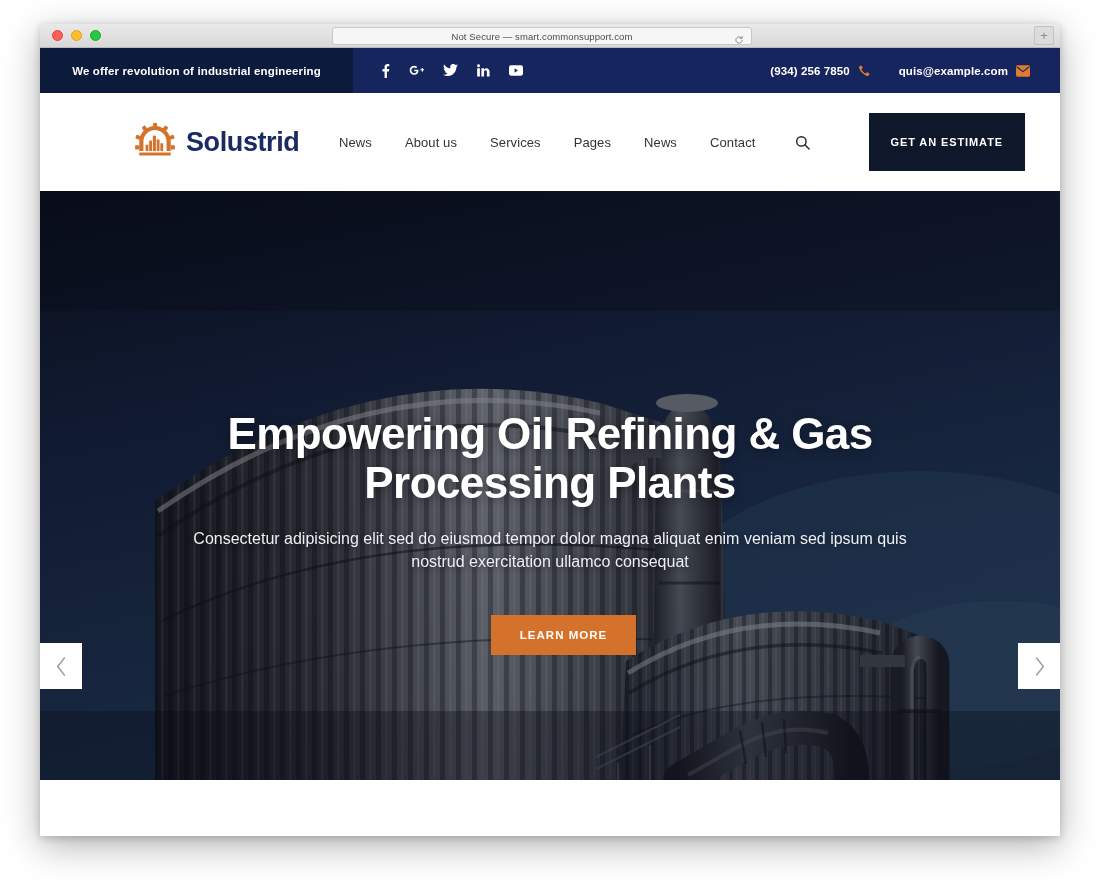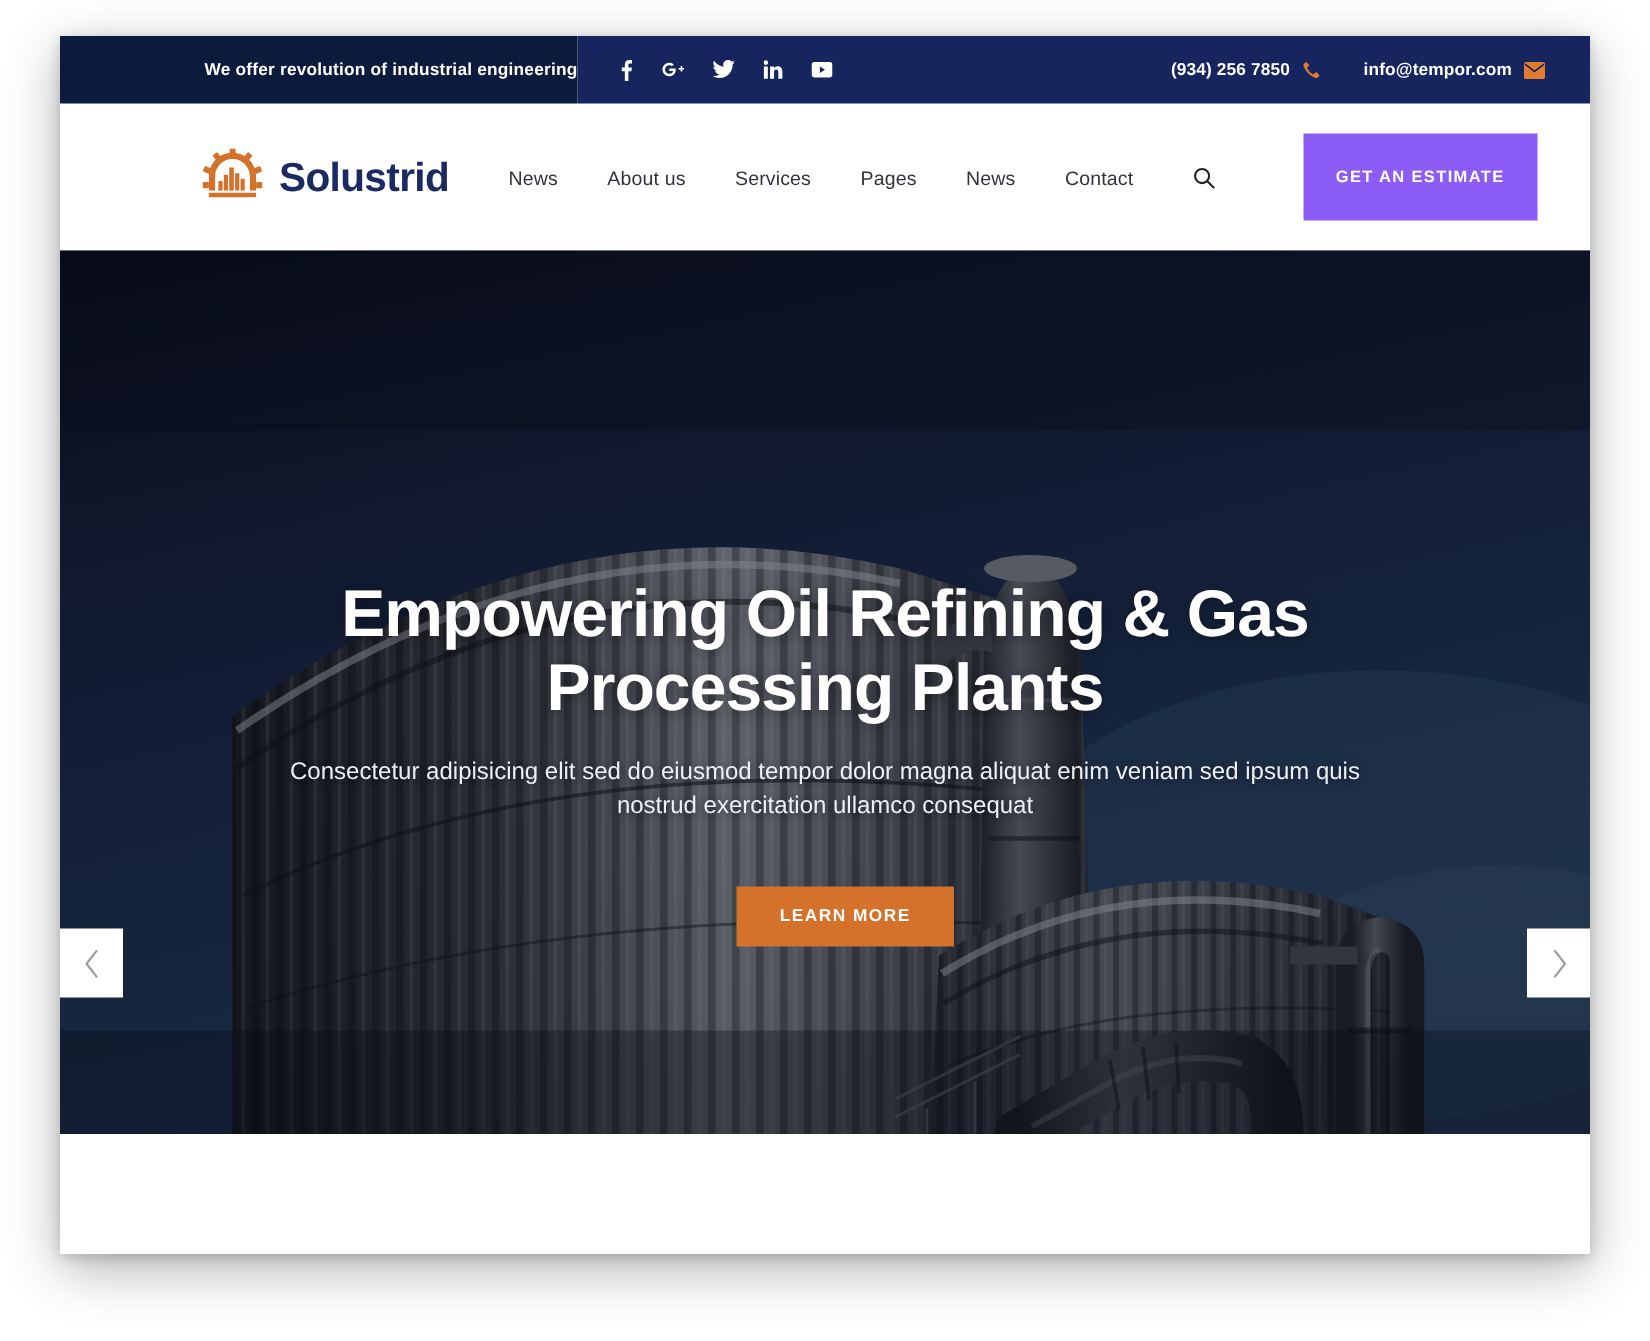--- a/index.html
+++ b/index.html
@@ -56,22 +56,22 @@
     border-radius:2px;
     color:#8b8b8b; font-size:13px; line-height:17px; text-align:center;
   }
 
   
   .viewport{ position:relative; width:1020px; height:788px; background:#fff; overflow:hidden; }
 
   
   .topbar{ display:flex; height:45px; }
   .topbar-left{
-    width:345px; background:#0c1a3c;
-    display:flex; align-items:center; justify-content:flex-end;
+    width:313px; background:#0c1a3c;
+    display:flex; align-items:center; justify-content:center;
   }
   .tagline{
     color:#fff; font-size:11.5px; font-weight:bold; letter-spacing:.15px;
   }
   .topbar-right{
     flex:1; background:#16255e;
     display:flex; align-items:center; padding:0 30px 0 28px;
   }
   .socials{ display:flex; align-items:center; gap:19px; }
   .soc{ color:#ffffff; display:flex; align-items:center; }
@@ -93,21 +93,21 @@
   .logo-text{
     font-size:27px; font-weight:bold; color:#1c2a63; letter-spacing:-.4px;text-align:center;
   }
   .nav{ margin-left:auto; display:flex; align-items:center; gap:33px; }
   .nav-link{
     font-size:13px; color:#30343a; letter-spacing:.1px; cursor:pointer;
   }
   .search-btn{ margin-left:6px; color:#20242a; display:flex; align-items:center; cursor:pointer; }
   .estimate-btn{
     margin-left:26px;
-    background:#8b5cf6;
+    background:#0f172a;
     color:#fff; font-size:11px; font-weight:bold; letter-spacing:.9px;
     padding:23px 22px;
     border:none; cursor:pointer;
   }
 
   
   .hero{ position:relative; height:589px; overflow:hidden; background:#0d1426; }
   .hero-photo{ position:absolute; inset:0; }
   .hero-overlay{
     position:absolute; inset:0;
@@ -144,20 +144,39 @@
   .arrow.prev{ left:0; }
   .arrow.next{ right:0; }
 
   .below-hero{ height:56px; background:#fff; }
 </style>
 </head>
 <body>
 
 <div class="browser-window">
 
+  <div class="chrome-bar">
+    <div class="traffic">
+      <span class="dot red"></span>
+      <span class="dot yellow"></span>
+      <span class="dot green"></span>
+    </div>
+
+    <div class="urlbar">
+      <span class="urltext">Not Secure — smart.commonsupport.com</span>
+      <span class="reload">
+        <svg viewBox="0 0 16 16" width="10" height="10" fill="none" stroke="#7a7a7a" stroke-width="1.4">
+          <path d="M13 8a5 5 0 1 1-1.6-3.7"></path>
+            <path d="M13 2.2V5.4h-3.2" stroke-linecap="round"></path>
+        </svg>
+      </span>
+    </div>
+
+    <div class="newtab">+</div>
+  </div>
 
   <div class="viewport">
 
     <div class="topbar">
       <div class="topbar-left">
         <span class="tagline">We offer revolution of industrial engineering</span>
       </div>
       <div class="topbar-right">
 
         <div class="socials">
@@ -193,21 +212,21 @@
         <div class="topbar-contacts">
           <span class="contact-item">
             <span class="txt">(934) 256 7850</span>
             <span class="ico-orange">
               <svg width="13" height="13" viewBox="0 0 16 16" fill="#e07b30">
                   <path d="M11 10.3l-1.2 1.2c-.25.25-.6.3-.9.15A12 12 0 0 1 4.3 6.9c-.15-.3-.1-.65.15-.9L5.65 4.8c.3-.3.3-.78 0-1.06L3.9 2a.75.75 0 0 0-1.06 0L1.7 3.15c-.55.55-.7 1.4-.35 2.1a18 18 0 0 0 9.4 9.4c.7.35 1.55.2 2.1-.35l1.15-1.15c.3-.3.3-.77 0-1.06l-1.75-1.75a.75.75 0 0 0-1.06 0z"></path>
                 </svg>
             </span>
           </span>
           <span class="contact-item">
-            <span class="txt">info@tempor.com</span>
+            <span class="txt">quis@example.com</span>
             <span class="ico-orange">
               <svg width="14" height="12" viewBox="0 0 16 13" fill="#e07b30">
                   <path d="M1.6 0h12.8C15.3 0 16 .7 16 1.6v9.8c0 .9-.7 1.6-1.6 1.6H1.6C.7 13 0 12.3 0 11.4V1.6C0 .7.7 0 1.6 0z"></path>
                   <path d="M.8 1.6L8 7.2l7.2-5.6" stroke="#16255e" stroke-width="1.3" fill="none"></path>
                 </svg>
             </span>
           </span>
         </div>
 
       </div>

